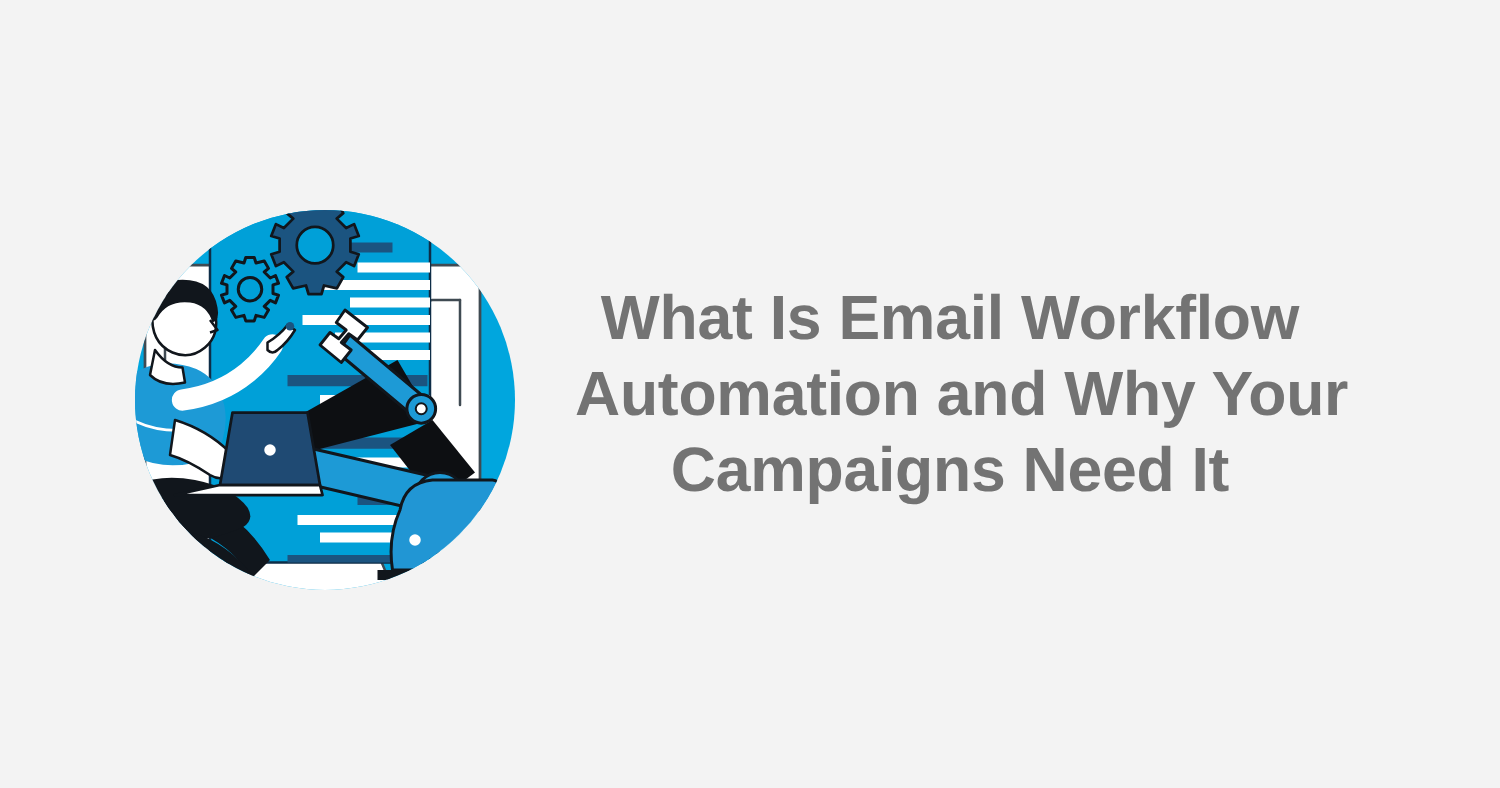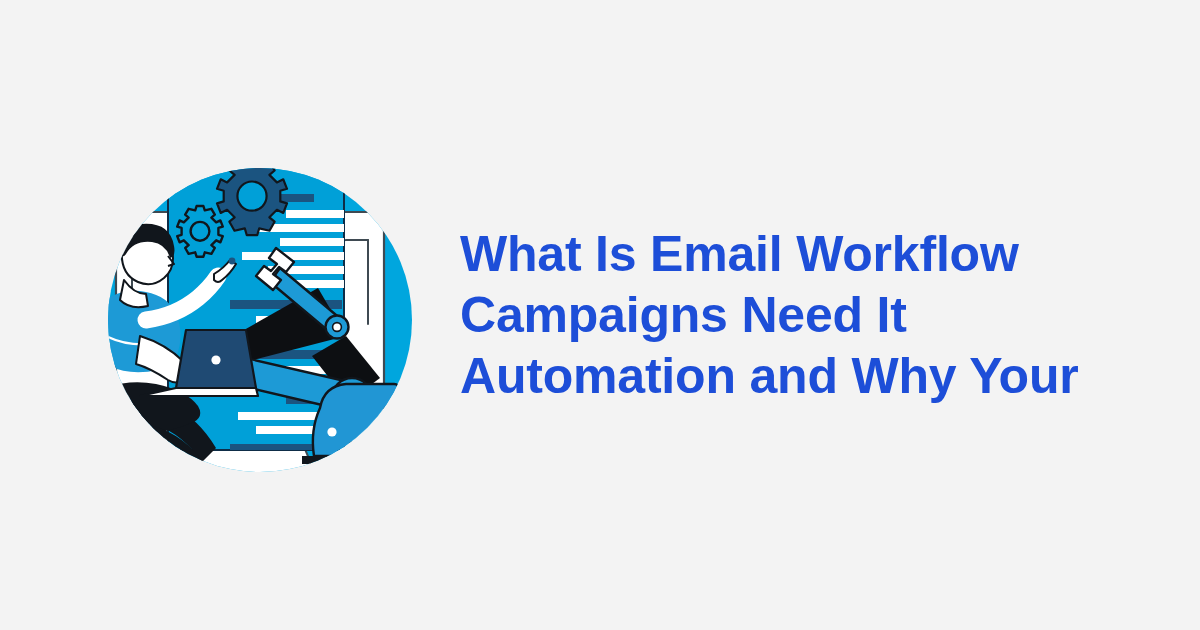--- a/index.html
+++ b/index.html
@@ -23,26 +23,27 @@
 
   
   #headline-pane{
     position:absolute;left:450px;top:0;
     width:620px;height:630px;
     display:flex;flex-direction:column;
     align-items:center;justify-content:center;
   }
   #headline{
     margin:0;
+    text-align:center;
     font-family:"Liberation Sans","DejaVu Sans",sans-serif;
     font-weight:700;
     font-size:50px;
     line-height:1.22;
     letter-spacing:-0.2px;
-    color:#1d4ed8;
+    color:#737373;
     width:600px;
   }
   #headline .ln{display:block;white-space:nowrap;}
 </style>
 </head>
 <body>
 
 <div id="stage">
 
   <div id="art-pane">
@@ -233,18 +234,18 @@
           <path d="M96 248 L176 248 L178 256 L60 256 Z" fill="#ffffff" stroke="#11161c" stroke-width="2.2" stroke-linejoin="round"></path>
         </g>
 
       </g>
     </svg>
   </div>
 
   <div id="headline-pane">
     <h1 id="headline">
       <span class="ln">What Is Email Workflow</span>
+      <span class="ln">Automation and Why Your</span>
       <span class="ln">Campaigns Need It</span>
-      <span class="ln">Automation and Why Your</span>
     </h1>
   </div>
 
 </div>
 
 </body></html>

